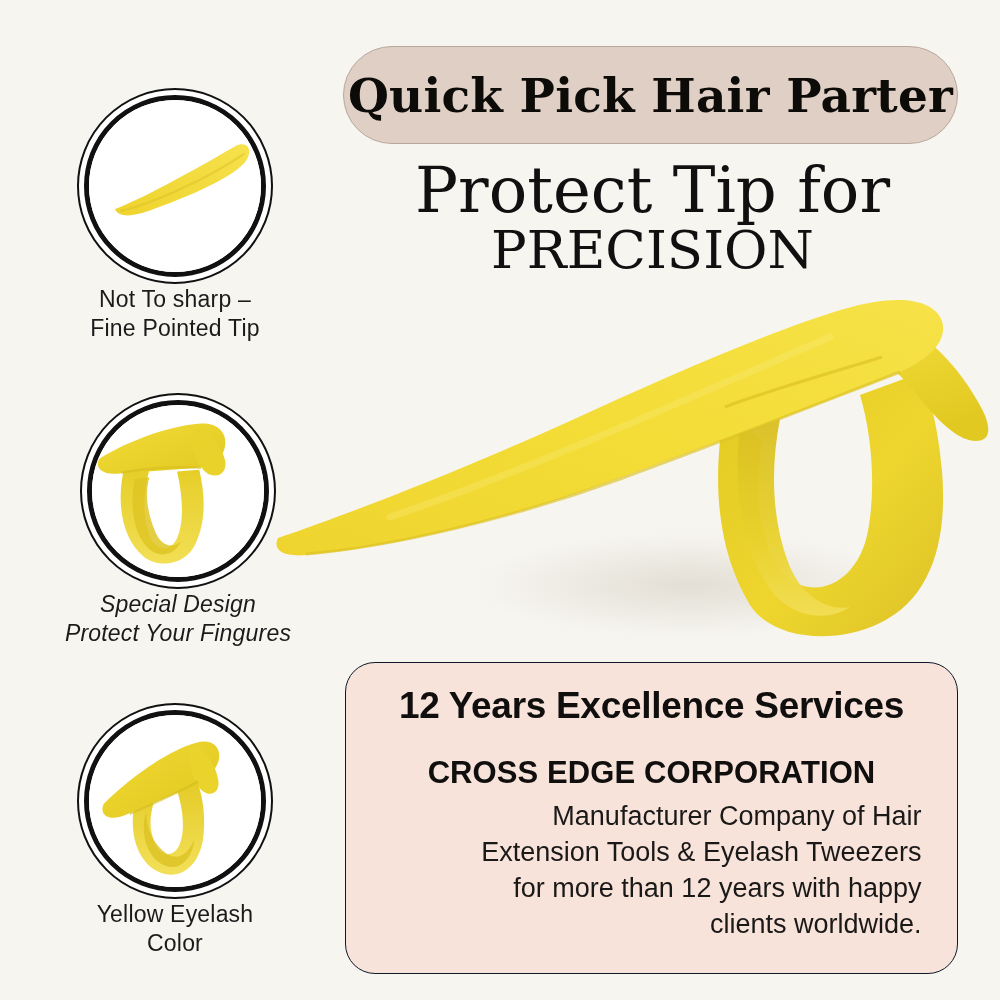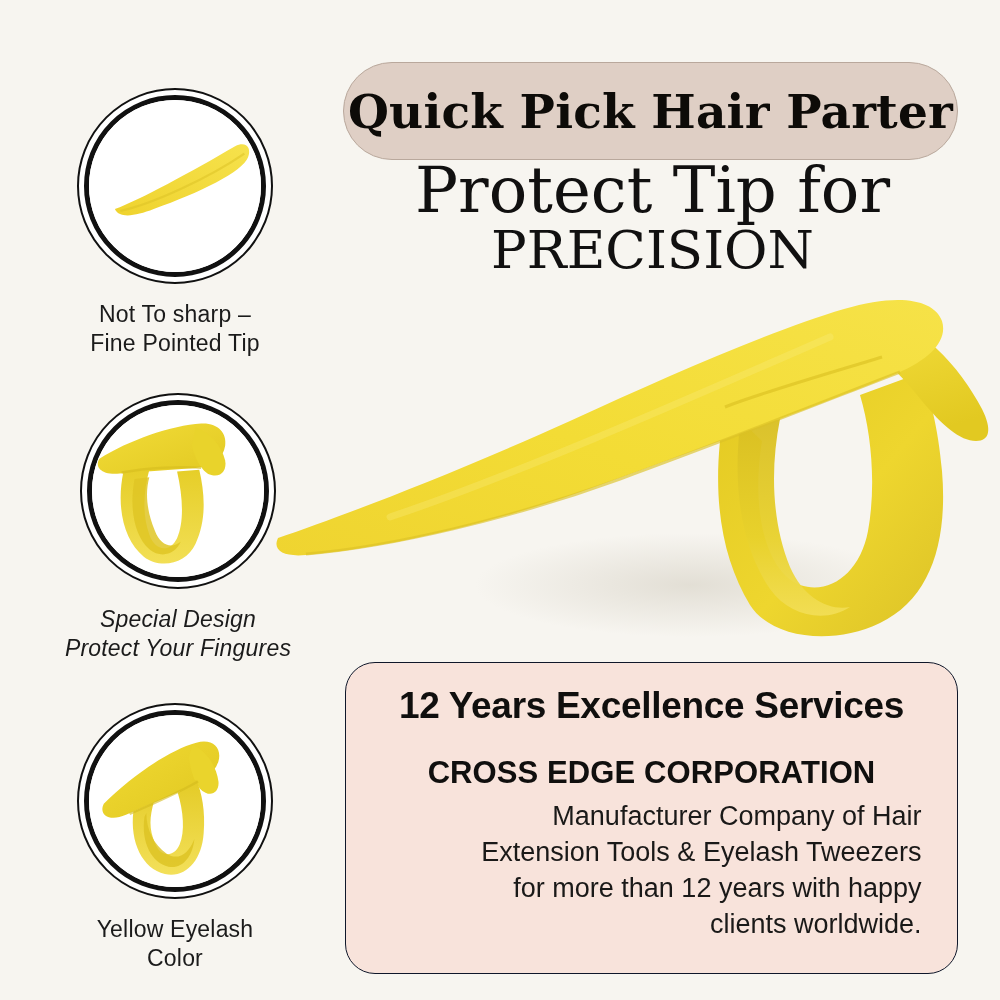--- a/index.html
+++ b/index.html
@@ -23,21 +23,20 @@
     top: 46px;
     width: 615px;
     height: 98px;
     background: #dfcfc5;
     border: 1px solid #b9a89c;
     border-radius: 50px;
     display: flex;
     align-items: center;
     justify-content: center;
     box-sizing: border-box;
-    margin-top: 16px;
   }
   .title-pill-text {
     font-family: "DejaVu Serif", "Liberation Serif", serif;
     font-size: 47px;
     font-weight: 700;
     color: #0d0b08;
     letter-spacing: 0.2px;
     white-space: nowrap;
   }
 
@@ -108,21 +107,21 @@
     background: #ffffff;
     overflow: hidden;
     box-sizing: border-box;
   }
   .circle-inner svg {
     position: absolute;
     left: 0; top: 0;
     width: 100%; height: 100%;
   }
   .feature-caption {
-    margin-top: 16px;
+    margin-top: 1px;
     font-family: "Liberation Sans", sans-serif;
     font-size: 23px;
     line-height: 1.28;
     color: #1b1b1b;
     letter-spacing: 0.2px;
   }
   .feature-caption span { display: block; }
 
   
   .info-panel {

